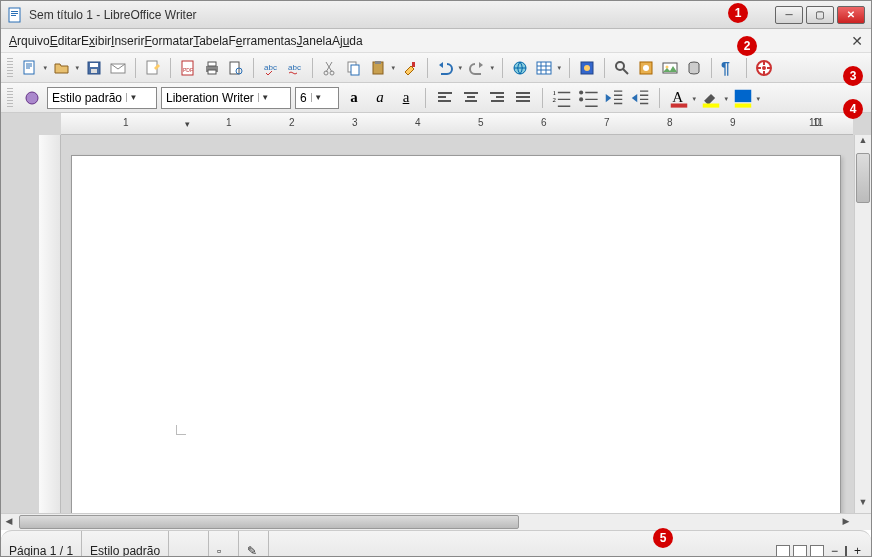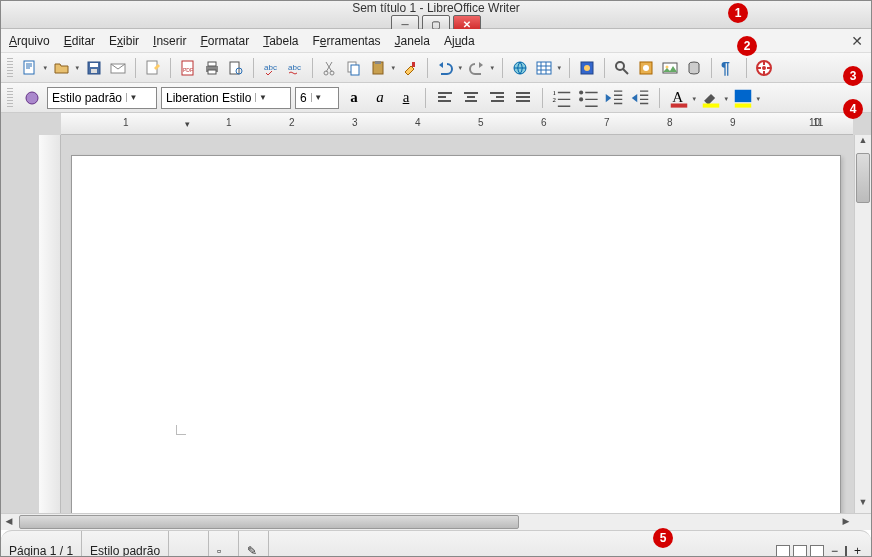--- a/index.html
+++ b/index.html
@@ -1,23 +1,23 @@
 <!DOCTYPE html>
 <html><head>
 <meta charset="utf-8">
 <style>
 * { margin: 0; padding: 0; box-sizing: border-box; }
 body { font-family: "Segoe UI", Tahoma, sans-serif; font-size: 12px; background: #fff; width: 872px; height: 557px; overflow: hidden; position: relative; border: 1px solid #888; }
-.titlebar { height: 28px; background: linear-gradient(#f2f2f2,#dcdcdc); display: flex; align-items: center; padding: 0 6px; border-bottom: 1px solid #bbb; flex-direction: column; }
+.titlebar { height: 28px; background: linear-gradient(#f2f2f2,#dcdcdc); display: flex; align-items: center; padding: 0 6px; border-bottom: 1px solid #bbb; }
 .titlebar .doc-icon { width: 16px; height: 16px; margin-right: 6px; }
 .titlebar .title { flex: 1; color: #333; }
 .winbtns { display: flex; gap: 3px; }
 .winbtn { width: 28px; height: 18px; border: 1px solid #666; border-radius: 2px; display: flex; align-items: center; justify-content: center; font-size: 10px; color: #222; background: linear-gradient(#f4f4f4,#d4d4d4); }
 .winbtn.close { background: linear-gradient(#e66,#c22); color: #fff; font-weight: bold; }
-.menubar { height: 24px; background: #f3f3f3; display: flex; align-items: center; padding: 0 8px; gap: 14px; border-bottom: 1px solid #ddd; position: relative; }
+.menubar { height: 24px; background: #f3f3f3; display: flex; align-items: center; padding: 0 8px; border-bottom: 1px solid #ddd; position: relative; }
 .menubar span { color: #222; cursor: default; }
 .menubar u { text-decoration: underline; }
 .menubar .closedoc { position: absolute; right: 8px; font-size: 14px; color: #444; }
 .toolbar { height: 30px; background: linear-gradient(#f8f8f8,#e8e8e8); border-bottom: 1px solid #ccc; display: flex; align-items: center; padding: 0 6px; gap: 2px; }
 .tb-grip { width: 6px; height: 20px; background: repeating-linear-gradient(#bbb,#bbb 1px,transparent 1px,transparent 3px); margin-right: 4px; }
 .tb-btn { width: 22px; height: 22px; display: flex; align-items: center; justify-content: center; border-radius: 2px; position: relative; }
 .tb-btn.dd::after { content: "▾"; font-size: 7px; color: #555; position: absolute; right: -6px; }
 .tb-btn.dd { margin-right: 8px; }
 .tb-sep { width: 1px; height: 20px; background: #bbb; margin: 0 4px; }
 .tb-btn svg, .tb-btn span.glyph { width: 16px; height: 16px; }
@@ -258,21 +258,21 @@
   <div class="tb-btn">
       <svg viewBox="0 0 16 16">
         <circle cx="8" cy="8" r="6" fill="#a8c" stroke="#638"></circle>
       </svg>
     </div>
   <div class="combo" style="width:110px">
       <span>Estilo padrão</span>
       <span class="dd">▼</span>
     </div>
   <div class="combo" style="width:130px">
-      <span>Liberation Estilo</span>
+      <span>Liberation Writer</span>
       <span class="dd">▼</span>
     </div>
   <div class="combo" style="width:44px">
       <span>6</span>
       <span class="dd">▼</span>
     </div>
   <div class="fmt-btn bold">a</div>
   <div class="fmt-btn italic">a</div>
   <div class="fmt-btn under">a</div>
   <div class="tb-sep"></div>

